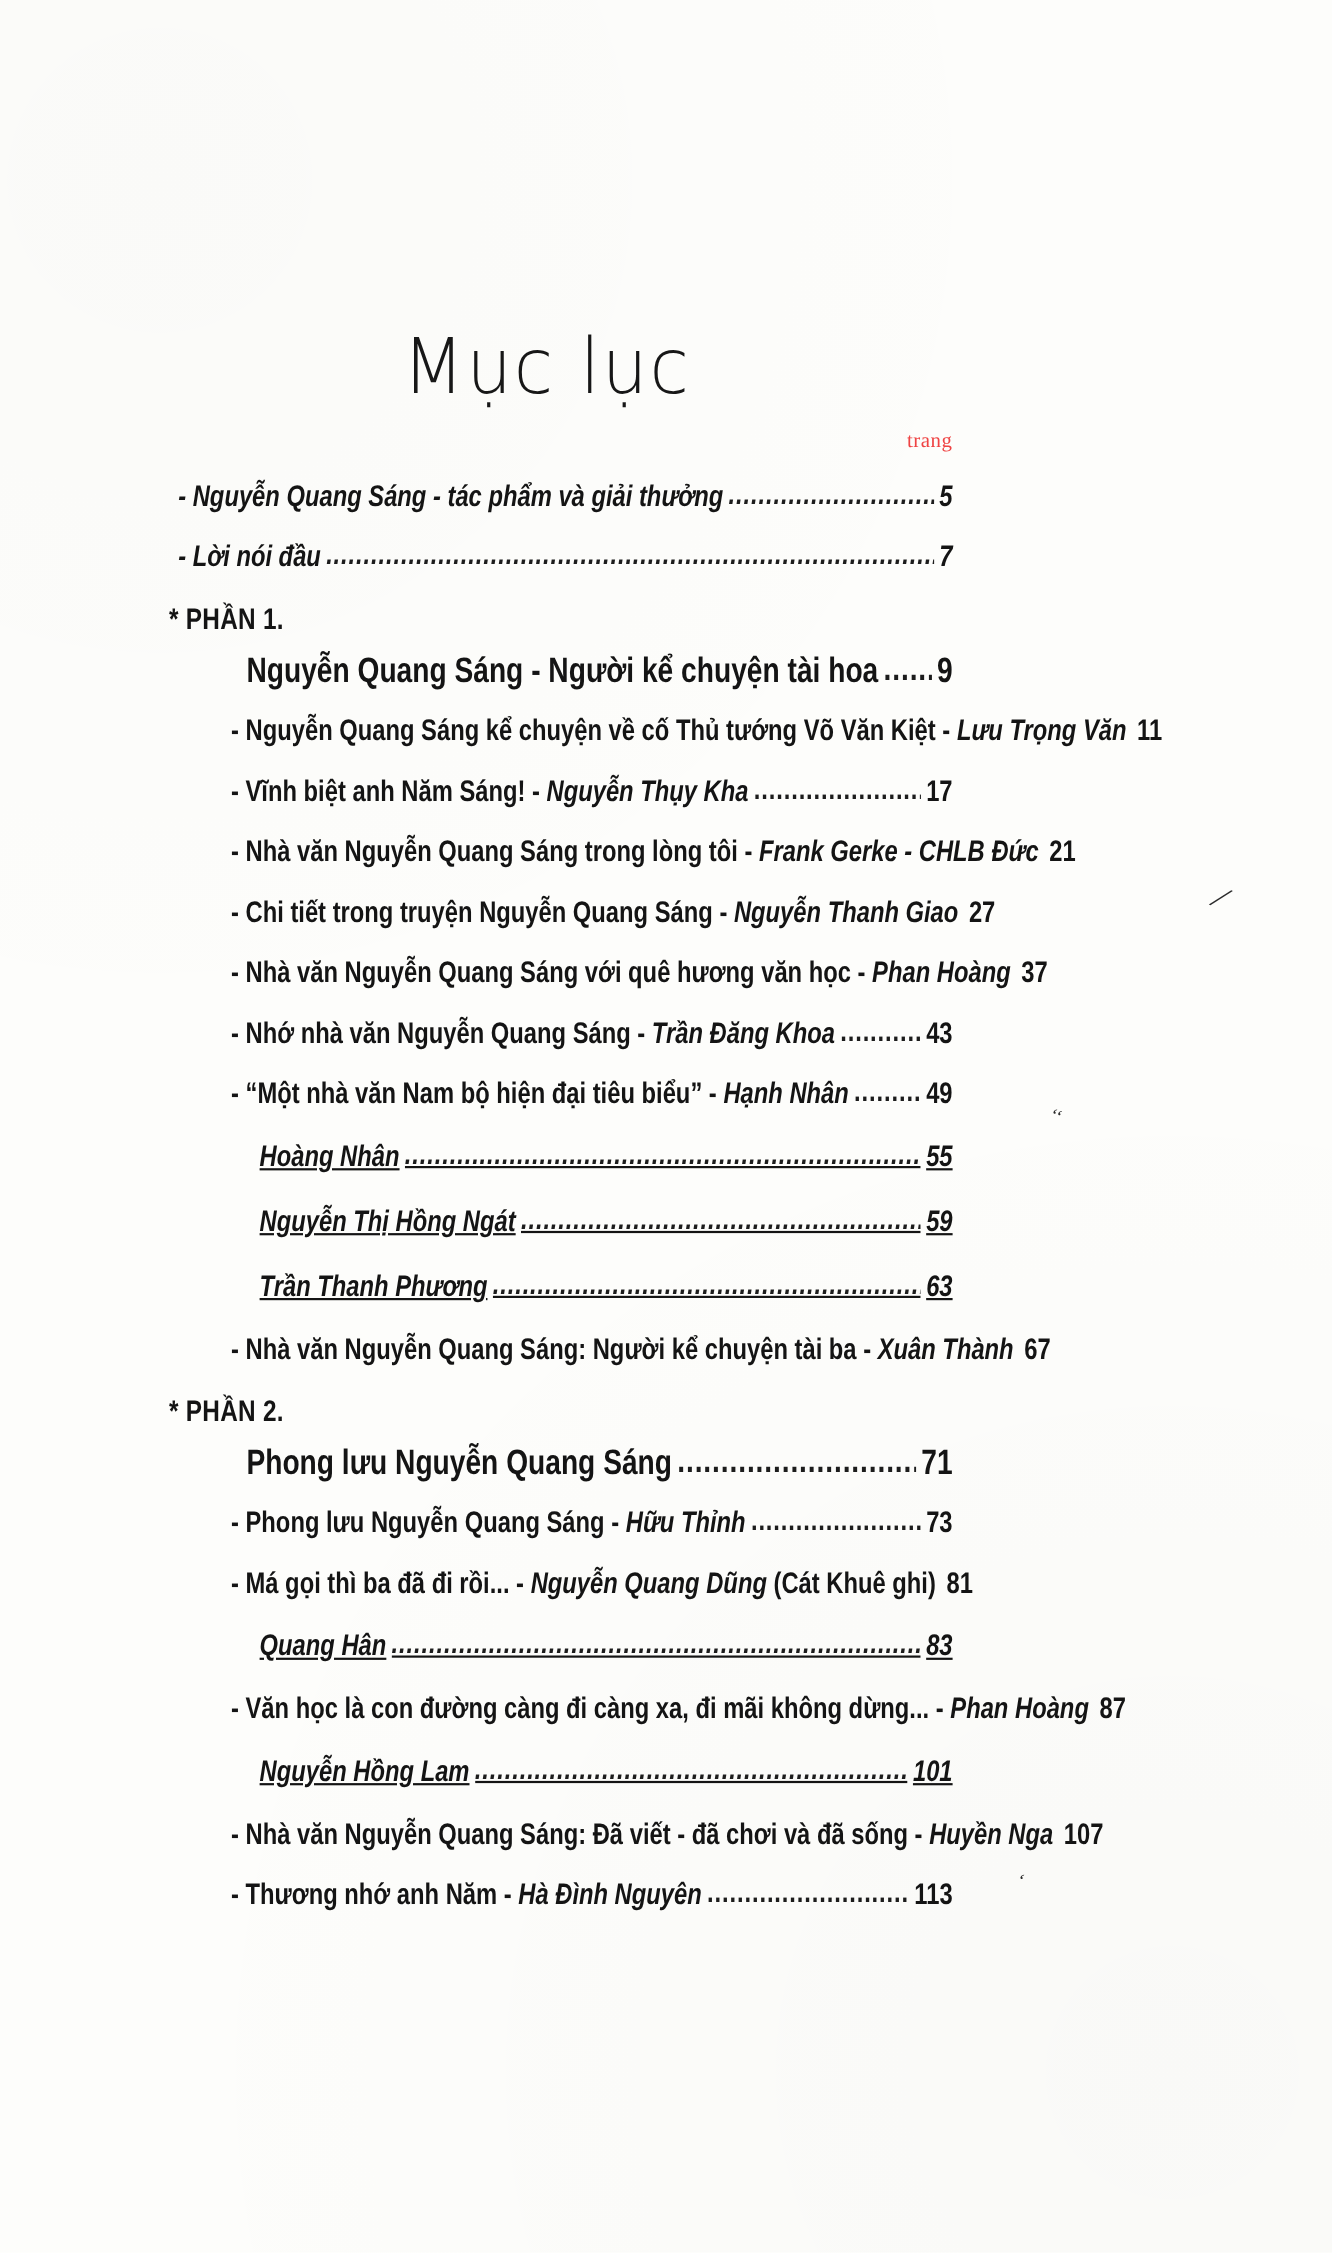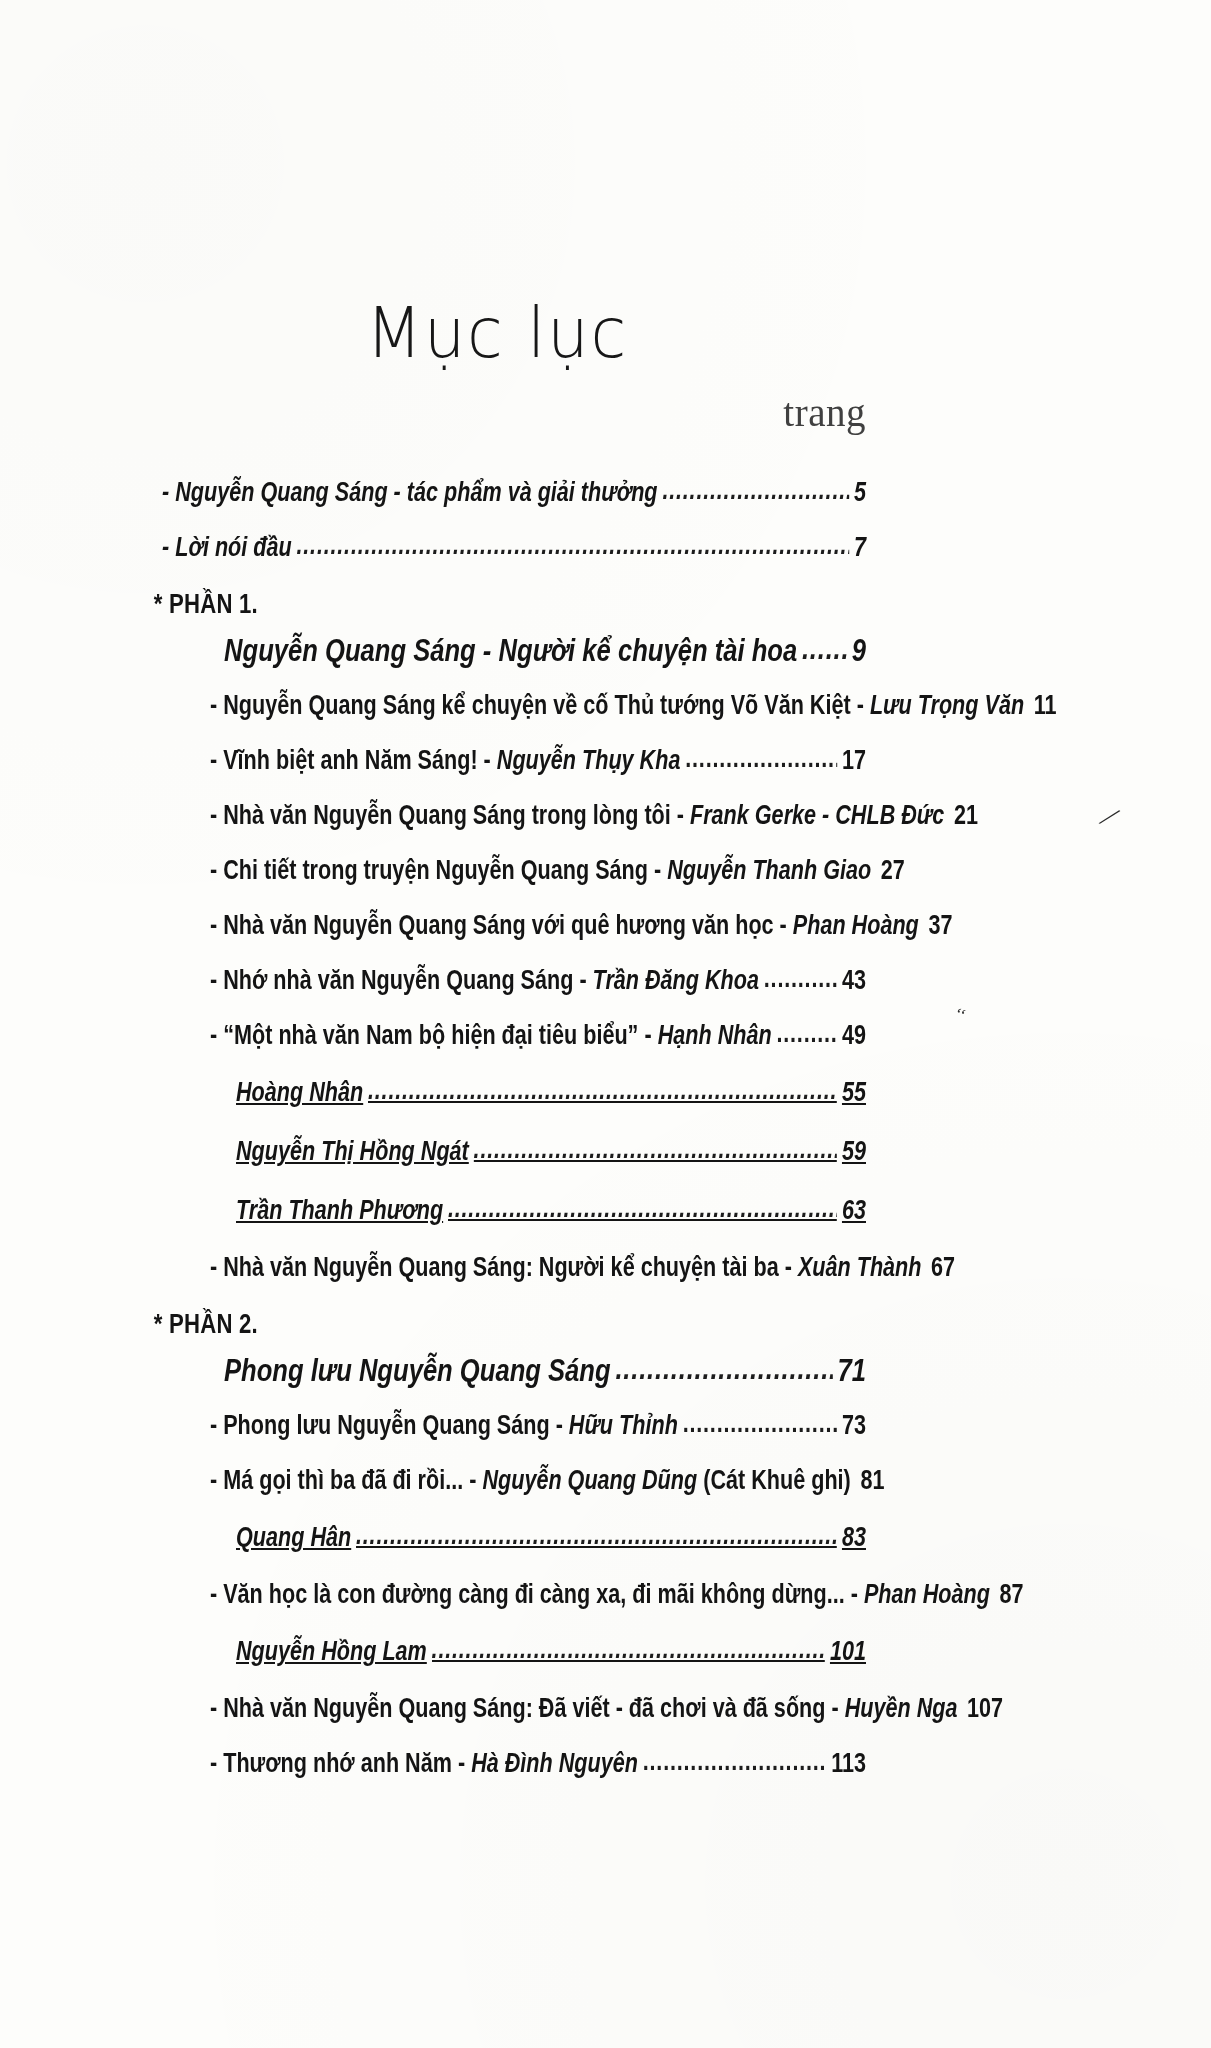--- a/index.html
+++ b/index.html
@@ -55,28 +55,28 @@
   }
 
   
   .trang-row {
     margin-top: 22px;
     padding-right: 112px;
     text-align: right;
   }
   .trang-label {
     font-family: "Liberation Serif", serif;
-    font-size: 39px;
-    color: #404040;
+    font-size: 19px;
+    color: #ef4444;
     letter-spacing: 0.5px;
   }
 
   
   .toc-body {
-    margin-top: 44px;
+    margin-top: 26px;
     padding-left: 136px;
     padding-right: 112px;
   }
 
   .row {
     display: flex;
     align-items: baseline;
     width: 100%;
     position: relative;
     font-family: "Liberation Sans", sans-serif;
@@ -132,21 +132,20 @@
     margin-bottom: 14px;
     transform: scaleX(0.82);
     transform-origin: left center;
     letter-spacing: 0.3px;
   }
 
   
   .part-title-wrap {
     padding-left: 72px;
     margin-bottom: 26px;
-    font-style: italic;
   }
   .part-title {
     font-size: 32px;
     font-weight: 700;
     line-height: 1.0;
   }
 
   
   .subline-wrap { padding-left: 84px; margin-bottom: 28px; margin-top: 4px; text-decoration: underline; }
   .subline { font-size: 27px; font-style: italic; }

